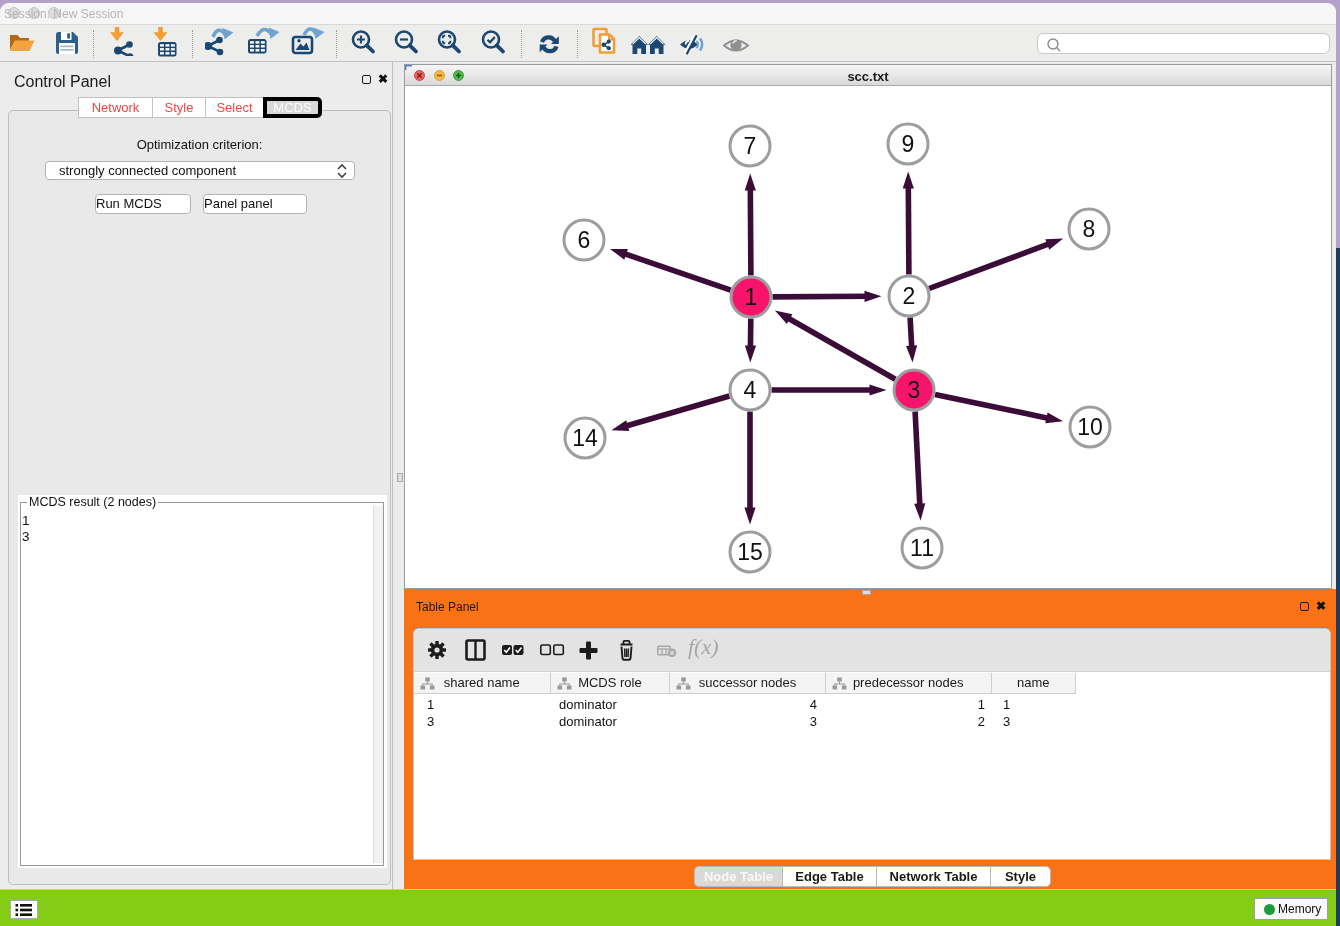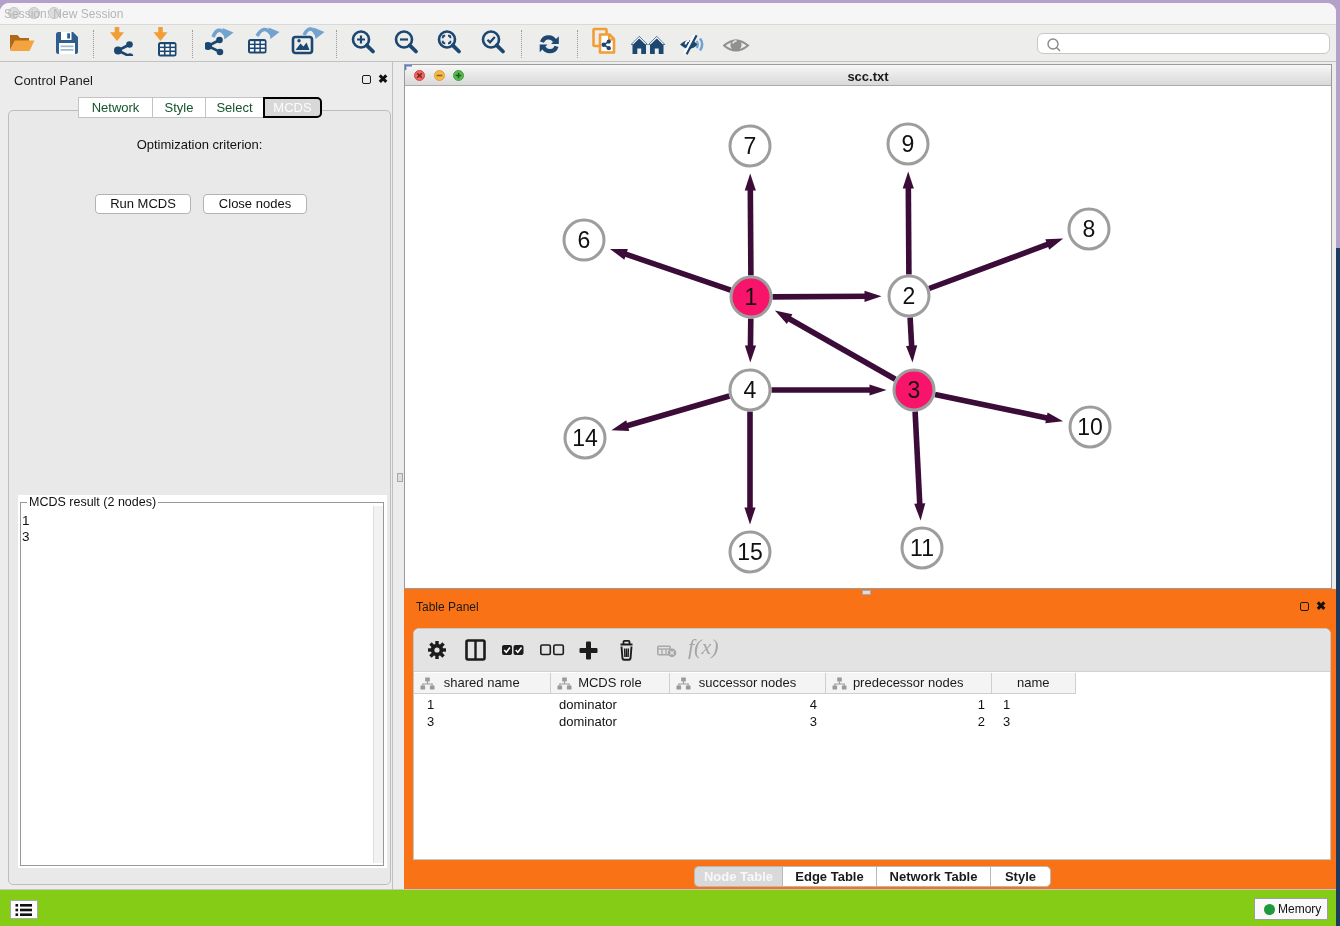--- a/index.html
+++ b/index.html
@@ -12,30 +12,30 @@
 #titlebar { left:0; top:0; width:100%; height:22px; background:#f6f6f6; border-radius:9px 9px 0 0; border-bottom:1px solid #d9d9d9; }
 .tl { position:absolute; top:4px; width:12px; height:12px; border-radius:50%; background:#dcdcdc; border:1px solid #c6c6c6; }
 #title-text { position:absolute; top:4px; left:4px; width:100%; text-align:left; font-size:12px; color:#b5b5b5; }
 
 #toolbar { left:0; top:22px; width:100%; height:37px; background:#ededec; border-bottom:1px solid #c2c2c2; }
 .tsep { position:absolute; top:5px; height:28px; width:1px; border-left:1px dotted #9a9a9a; }
 .ticon { position:absolute; top:4px; }
 #search { position:absolute; left:1037px; top:8px; width:293px; height:21px; background:#fff; border:1px solid #c8c8c8; border-radius:6px; }
 
 #cp { left:0; top:59px; width:393px; height:827px; background:#ececec; border-right:1px solid #c0c0c0; }
-#cp-title { position:absolute; left:14px; top:11px; font-size:13px; color:#1a1a1a; }
+#cp-title { position:absolute; left:14px; top:11px; font-size:16px; color:#1a1a1a; }
 .float-ic { position:absolute; width:9px; height:9px; border:1.6px solid #1a1a1a; border-radius:2px; }
 .close-x { position:absolute; font-size:12px; font-weight:bold; color:#111; }
 #cp-tabs { position:absolute; left:78px; top:35px; height:21px; display:flex; font-size:13px; z-index:5; }
-.cptab { border:1px solid #c3c3c3; border-right:none; background:#fff; color:#14532d; display:flex; align-items:center; justify-content:center; }
-.cptab.sel { background:#d8d8d8; color:#fcfcfc; border:2px solid #000000; border-radius:0 5px 5px 0; }
+.cptab { border:1px solid #c3c3c3; border-right:none; background:#fff; color:#ef4444; display:flex; align-items:center; justify-content:center; }
+.cptab.sel { background:#d8d8d8; color:#fcfcfc; border:4px solid #000000; border-radius:0 5px 5px 0; }
 #cp-pane { position:absolute; left:8px; top:48px; width:383px; height:775px; background:#e9e9e9; border:1px solid #bdbdbd; border-radius:5px; }
 #opt-label { position:absolute; left:0; top:26px; width:100%; text-align:center; font-size:13px; color:#111; }
 #combo { position:absolute; left:36px; top:50px; width:310px; height:19px; background:#fff; border:1px solid #b3b3b3; border-radius:4px; font-size:13px; line-height:17px; padding-left:13px; color:#111; }
-.btn { position:absolute; top:83px; height:20px; background:#fff; border:1px solid #b3b3b3; border-radius:4px; font-size:13px; text-align:center; line-height:18px; color:#111; }
+.btn { position:absolute; top:83px; height:20px; background:#fff; border:1px solid #b3b3b3; border-radius:4px; font-size:13px; text-align:left; line-height:18px; color:#111; }
 #mcds-box { position:absolute; left:9px; top:384px; width:369px; height:373px; background:#fff; }
 #mcds-border { position:absolute; left:2px; top:7px; width:364px; height:364px; border:1px solid #989898; }
 #mcds-legend { position:absolute; left:9px; top:0px; background:#fff; padding:0 2px; font-size:12.5px; color:#111; }
 #mcds-text { position:absolute; left:4px; top:18px; font-size:13.5px; color:#111; line-height:16px; }
 #mcds-sb { position:absolute; right:4px; top:11px; width:10px; height:357px; background:#f2f2f2; border-left:1px solid #ddd; }
 
 #vsplit { left:393px; top:59px; width:11px; height:827px; background:#ececec; }
 #vhandle { position:absolute; left:4px; top:411px; width:6px; height:9px; background:#ddd; border:1px solid #a8a8a8; }
 
 #frame { left:404px; top:61px; width:928px; height:525px; border:1px solid #9a9a9a; background:#fff; }
@@ -212,22 +212,28 @@
     <div class="float-ic" style="left:362px; top:13px;"></div>
     <div class="close-x" style="left:378px; top:10px;">✖</div>
     <div id="cp-tabs">
       <div class="cptab" style="width:74px;">Network</div>
       <div class="cptab" style="width:53px;">Style</div>
       <div class="cptab" style="width:58px;">Select</div>
       <div class="cptab sel" style="width:59px;">MCDS</div>
     </div>
     <div id="cp-pane">
       <div id="opt-label">Optimization criterion:</div>
+      <div id="combo">strongly connected component
+        <svg width="14" height="16" style="position:absolute;right:5px;top:1px">
+            <path d="M3,6 L7,2 L11,6" fill="none" stroke="#444" stroke-width="1.6"></path>
+            <path d="M3,10 L7,14 L11,10" fill="none" stroke="#444" stroke-width="1.6"></path>
+          </svg>
+      </div>
       <div class="btn" style="left:86px; width:96px;">Run MCDS</div>
-      <div class="btn" style="left:194px; width:104px;">Close nodes</div>
+      <div class="btn" style="left:194px; width:104px;">Panel panel</div>
       <div id="mcds-box">
         <div id="mcds-border"></div>
         <div id="mcds-legend">MCDS result (2 nodes)</div>
         <div id="mcds-text">1<br>3</div>
         <div id="mcds-sb"></div>
       </div>
     </div>
   </div>
   <div class="abs" id="vsplit">
       <div id="vhandle"></div>

